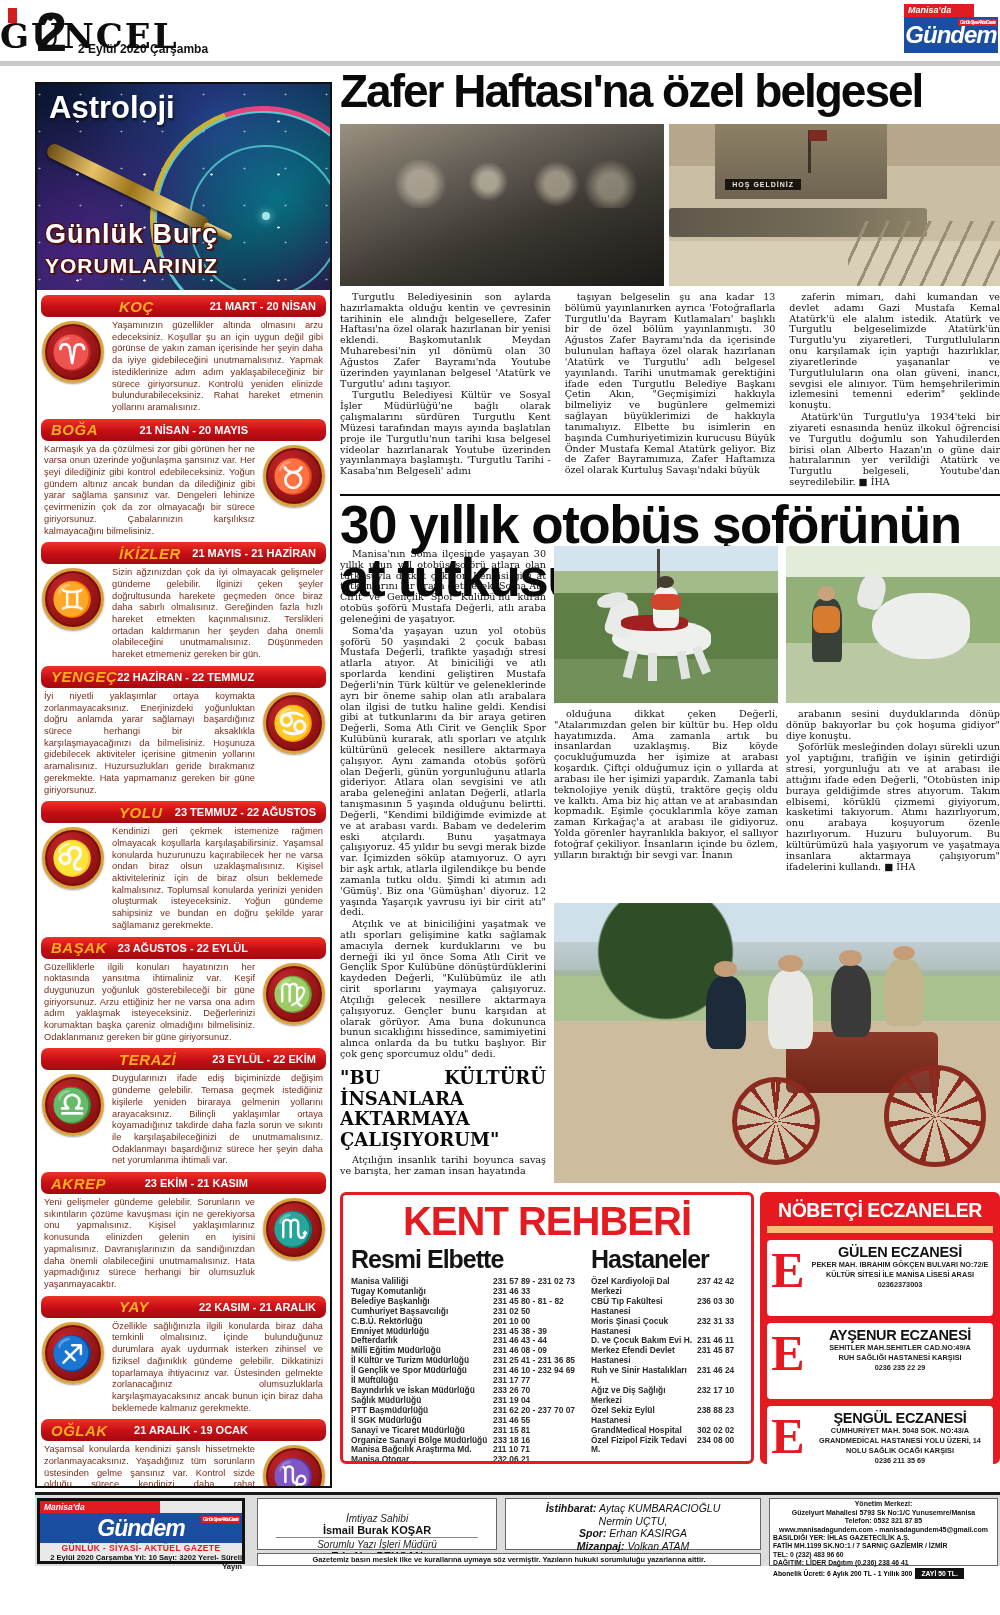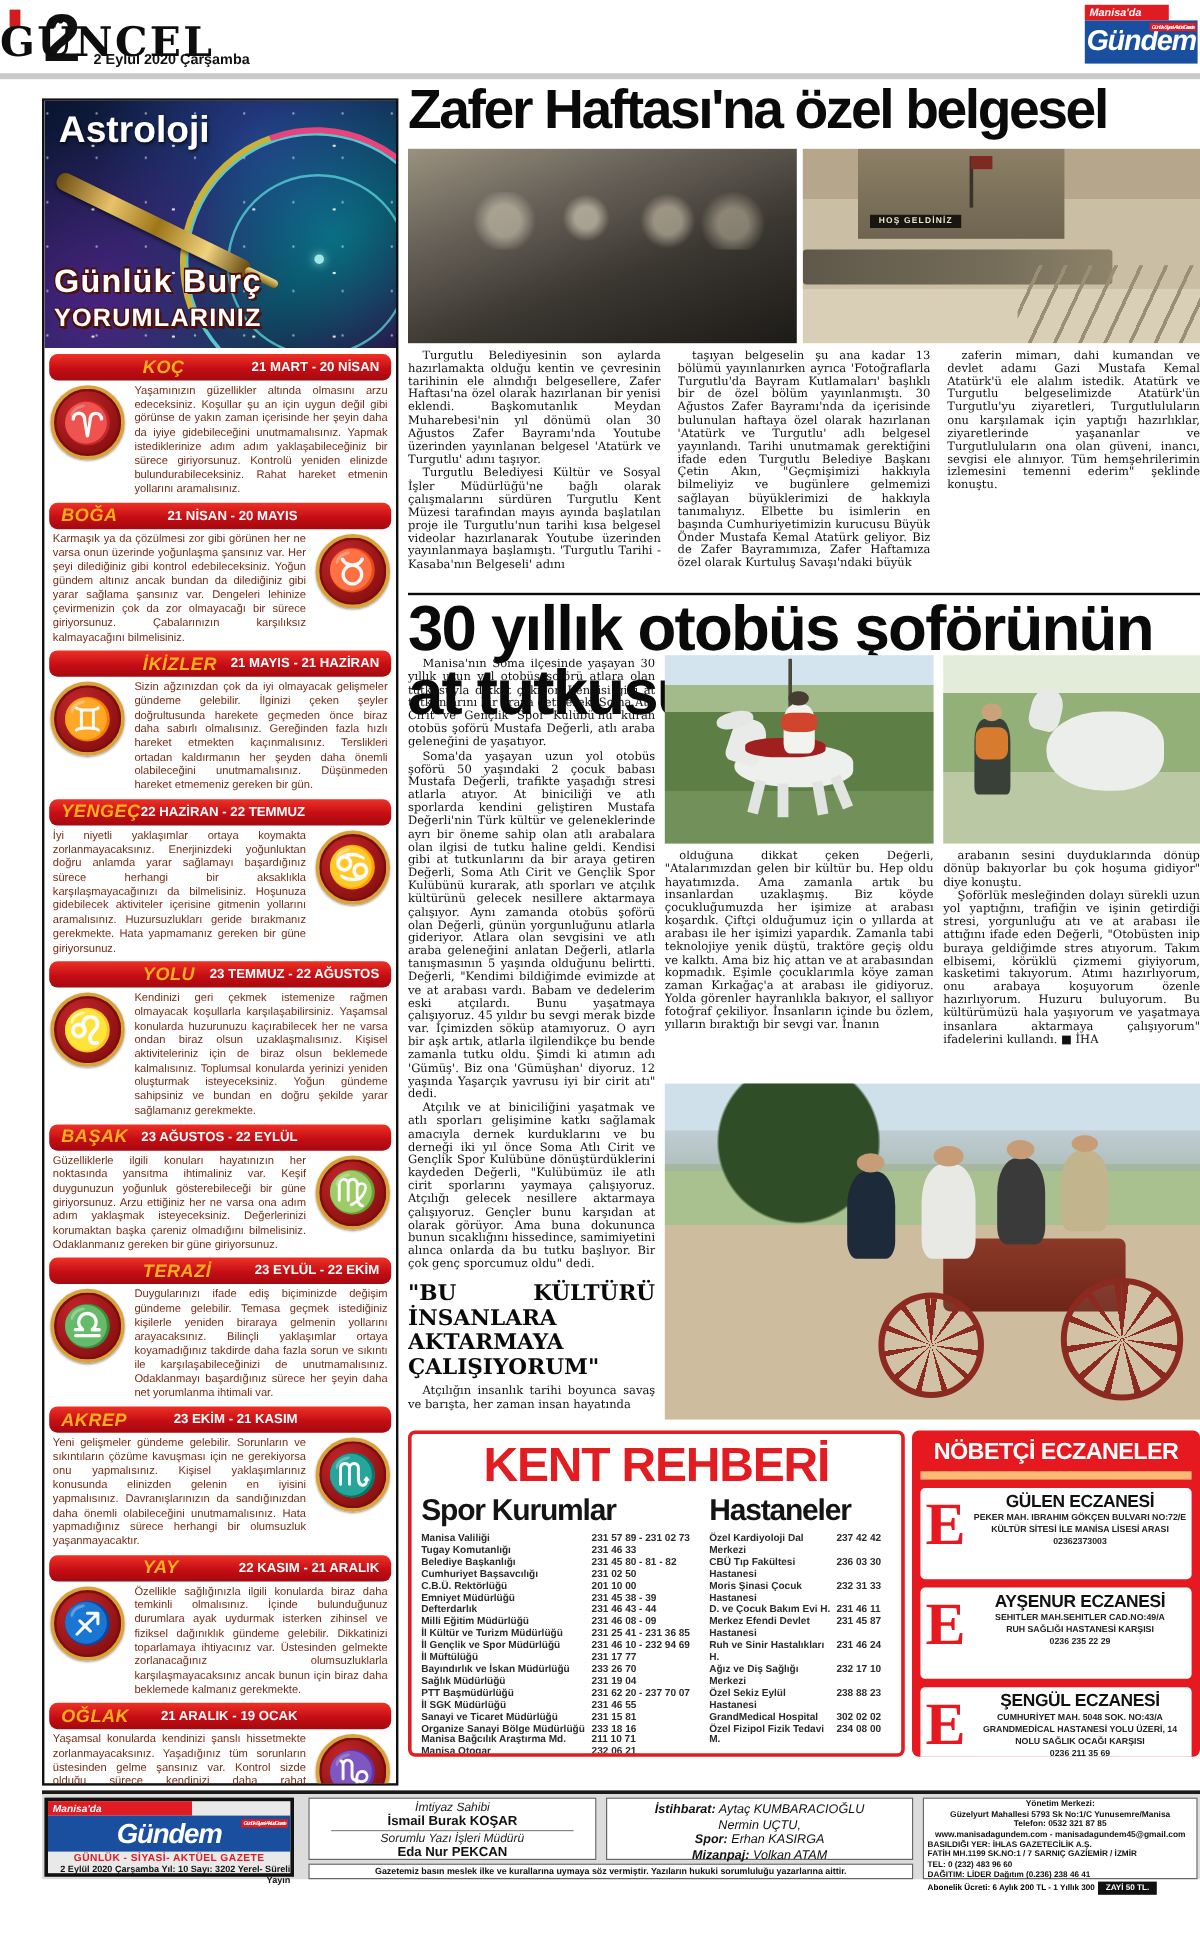--- a/index.html
+++ b/index.html
@@ -125,21 +125,21 @@
 
   
   .footer{position:absolute;left:35px;top:1492px;width:965px;height:74px;background:#dcdcdc;border-top:3px solid #1a1a1a;box-sizing:border-box;}
   .flogo{position:absolute;left:2px;top:3px;width:208px;height:66px;border:3px solid #111;background:#e9e9e9;box-sizing:border-box;}
   .flogo .band{width:116px;height:12px;background:#e01b22;color:#fff;font-size:8.5px;font-style:italic;font-weight:bold;line-height:12px;padding-left:4px;}
   .flogo .blue{position:relative;height:30px;background:#1a4fa0;color:#fff;display:flex;align-items:center;justify-content:center;font-size:23px;font-weight:900;font-style:italic;letter-spacing:-1px;}
   .flogo .chip{position:absolute;right:2px;top:3px;background:#e01b22;color:#fff;font-size:4.5px;font-weight:bold;padding:1px 2px;}
   .flogo .tag{color:#e01b22;font-size:8.5px;font-weight:900;text-align:center;letter-spacing:.4px;}
   .flogo .issue{color:#111;font-size:7.6px;font-weight:bold;text-align:right;}
   .fbox{position:absolute;background:#fff;border:1px solid #666;box-sizing:border-box;text-align:center;}
-  .fb1{left:222px;top:3px;width:240px;height:52px;padding-top:2px;}
+  .fb1{left:222px;top:3px;width:240px;height:52px;padding-top:14px;}
   .fb1 .it{font-size:10px;font-style:italic;color:#222;}
   .fb1 .nm{font-size:11px;font-weight:bold;color:#111;}
   .fb1 hr{margin:1px 18px;border:none;border-top:1px solid #888;}
   .fb2{left:470px;top:3px;width:256px;height:52px;padding-top:3px;}
   .fb2 div{font-size:10.5px;font-style:italic;color:#111;line-height:1.2;}
   .fb2 b{font-style:italic;}
   .fstrip{left:222px;top:58px;width:504px;height:13px;font-size:7.4px;font-weight:bold;line-height:12px;color:#111;}
   .fb3{left:734px;top:3px;width:229px;height:68px;padding:1px 3px;text-align:center;}
   .fb3 .t{font-size:7px;font-weight:900;color:#111;line-height:1.22;}
   .fb3 .l{font-size:6.8px;font-weight:bold;color:#111;line-height:1.22;text-align:left;}
@@ -327,20 +327,21 @@
   <div class="art1-cols col-text">
     <div class="c">
         <p>Turgutlu Belediyesinin son aylarda hazırlamakta olduğu kentin ve çevresinin tarihinin ele alındığı belgesellere, Zafer Haftası'na özel olarak hazırlanan bir yenisi eklendi. Başkomutanlık Meydan Muharebesi'nin yıl dönümü olan 30 Ağustos Zafer Bayramı'nda Youtube üzerinden yayınlanan belgesel 'Atatürk ve Turgutlu' adını taşıyor.</p>
         <p>Turgutlu Belediyesi Kültür ve Sosyal İşler Müdürlüğü'ne bağlı olarak çalışmalarını sürdüren Turgutlu Kent Müzesi tarafından mayıs ayında başlatılan proje ile Turgutlu'nun tarihi kısa belgesel videolar hazırlanarak Youtube üzerinden yayınlanmaya başlamıştı. 'Turgutlu Tarihi - Kasaba'nın Belgeseli' adını</p>
       </div>
     <div class="c">
         <p>taşıyan belgeselin şu ana kadar 13 bölümü yayınlanırken ayrıca 'Fotoğraflarla Turgutlu'da Bayram Kutlamaları' başlıklı bir de özel bölüm yayınlanmıştı. 30 Ağustos Zafer Bayramı'nda da içerisinde bulunulan haftaya özel olarak hazırlanan 'Atatürk ve Turgutlu' adlı belgesel yayınlandı. Tarihi unutmamak gerektiğini ifade eden Turgutlu Belediye Başkanı Çetin Akın, "Geçmişimizi hakkıyla bilmeliyiz ve bugünlere gelmemizi sağlayan büyüklerimizi de hakkıyla tanımalıyız. Elbette bu isimlerin en başında Cumhuriyetimizin kurucusu Büyük Önder Mustafa Kemal Atatürk geliyor. Biz de Zafer Bayramımıza, Zafer Haftamıza özel olarak Kurtuluş Savaşı'ndaki büyük</p>
       </div>
     <div class="c">
         <p>zaferin mimarı, dahi kumandan ve devlet adamı Gazi Mustafa Kemal Atatürk'ü ele alalım istedik. Atatürk ve Turgutlu belgeselimizde Atatürk'ün Turgutlu'yu ziyaretleri, Turgutluluların onu karşılamak için yaptığı hazırlıklar, ziyaretlerinde yaşananlar ve Turgutluluların ona olan güveni, inancı, sevgisi ele alınıyor. Tüm hemşehrilerimin izlemesini temenni ederim" şeklinde konuştu.</p>
+        <p>Atatürk'ün Turgutlu'ya 1934'teki bir ziyareti esnasında henüz ilkokul öğrencisi ve Turgutlu doğumlu son Yahudilerden birisi olan Alberto Hazan'ın o güne dair hatıralarının yer verildiği Atatürk ve Turgutlu belgeseli, Youtube'dan seyredilebilir. ■ İHA</p>
       </div>
   </div>
 
   <div class="rule2"></div>
   <div class="headline2">30 yıllık otobüs şoförünün at tutkusu</div>
 
   <div class="a2col1 col-text">
     <div>
         <p>Manisa'nın Soma ilçesinde yaşayan 30 yıllık uzun yol otobüs şoförü atlara olan tutkusuyla dikkat çekiyor. Kendisi gibi at tutkunlarını bir araya getirerek, Soma Atlı Cirit ve Gençlik Spor Kulübü'nü kuran otobüs şoförü Mustafa Değerli, atlı araba geleneğini de yaşatıyor.</p>
         <p>Soma'da yaşayan uzun yol otobüs şoförü 50 yaşındaki 2 çocuk babası Mustafa Değerli, trafikte yaşadığı stresi atlarla atıyor. At biniciliği ve atlı sporlarda kendini geliştiren Mustafa Değerli'nin Türk kültür ve geleneklerinde ayrı bir öneme sahip olan atlı arabalara olan ilgisi de tutku haline geldi. Kendisi gibi at tutkunlarını da bir araya getiren Değerli, Soma Atlı Cirit ve Gençlik Spor Kulübünü kurarak, atlı sporları ve atçılık kültürünü gelecek nesillere aktarmaya çalışıyor. Aynı zamanda otobüs şoförü olan Değerli, günün yorgunluğunu atlarla gideriyor. Atlara olan sevgisini ve atlı araba geleneğini anlatan Değerli, atlarla tanışmasının 5 yaşında olduğunu belirtti. Değerli, "Kendimi bildiğimde evimizde at ve at arabası vardı. Babam ve dedelerim eski atçılardı. Bunu yaşatmaya çalışıyoruz. 45 yıldır bu sevgi merak bizde var. İçimizden söküp atamıyoruz. O ayrı bir aşk artık, atlarla ilgilendikçe bu bende zamanla tutku oldu. Şimdi ki atımın adı 'Gümüş'. Biz ona 'Gümüşhan' diyoruz. 12 yaşında Yaşarçık yavrusu iyi bir cirit atı" dedi.</p>
@@ -386,21 +387,21 @@
     <div class="pers p3"></div>
     <div class="pers p4"></div>
     <div class="wheel1"></div>
     <div class="wheel2"></div>
   </div>
 
   <div class="kent">
     <div class="kent-title">KENT REHBERİ</div>
     <div class="kent-cols">
       <div class="kc-left">
-        <div class="kent-h">Spor Kurumlar</div>
+        <div class="kent-h">Resmi Elbette</div>
         <div>
 
             <div class="rk-row">
               <span class="rk-name">Manisa Valiliği</span>
               <span class="rk-phone">231 57 89 - 231 02 73</span>
             </div>
 
             <div class="rk-row">
               <span class="rk-name">Tugay Komutanlığı</span>
               <span class="rk-phone">231 46 33</span>

